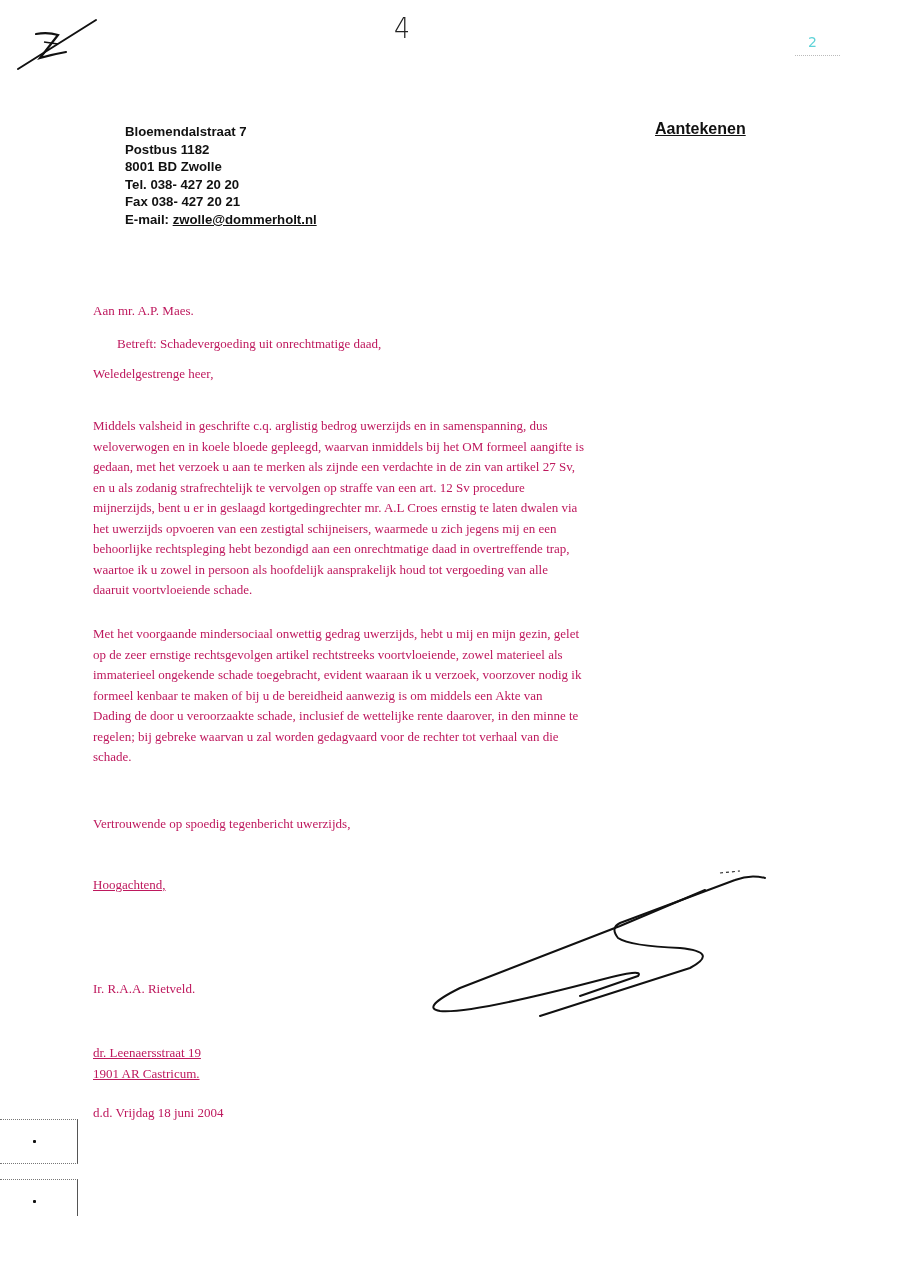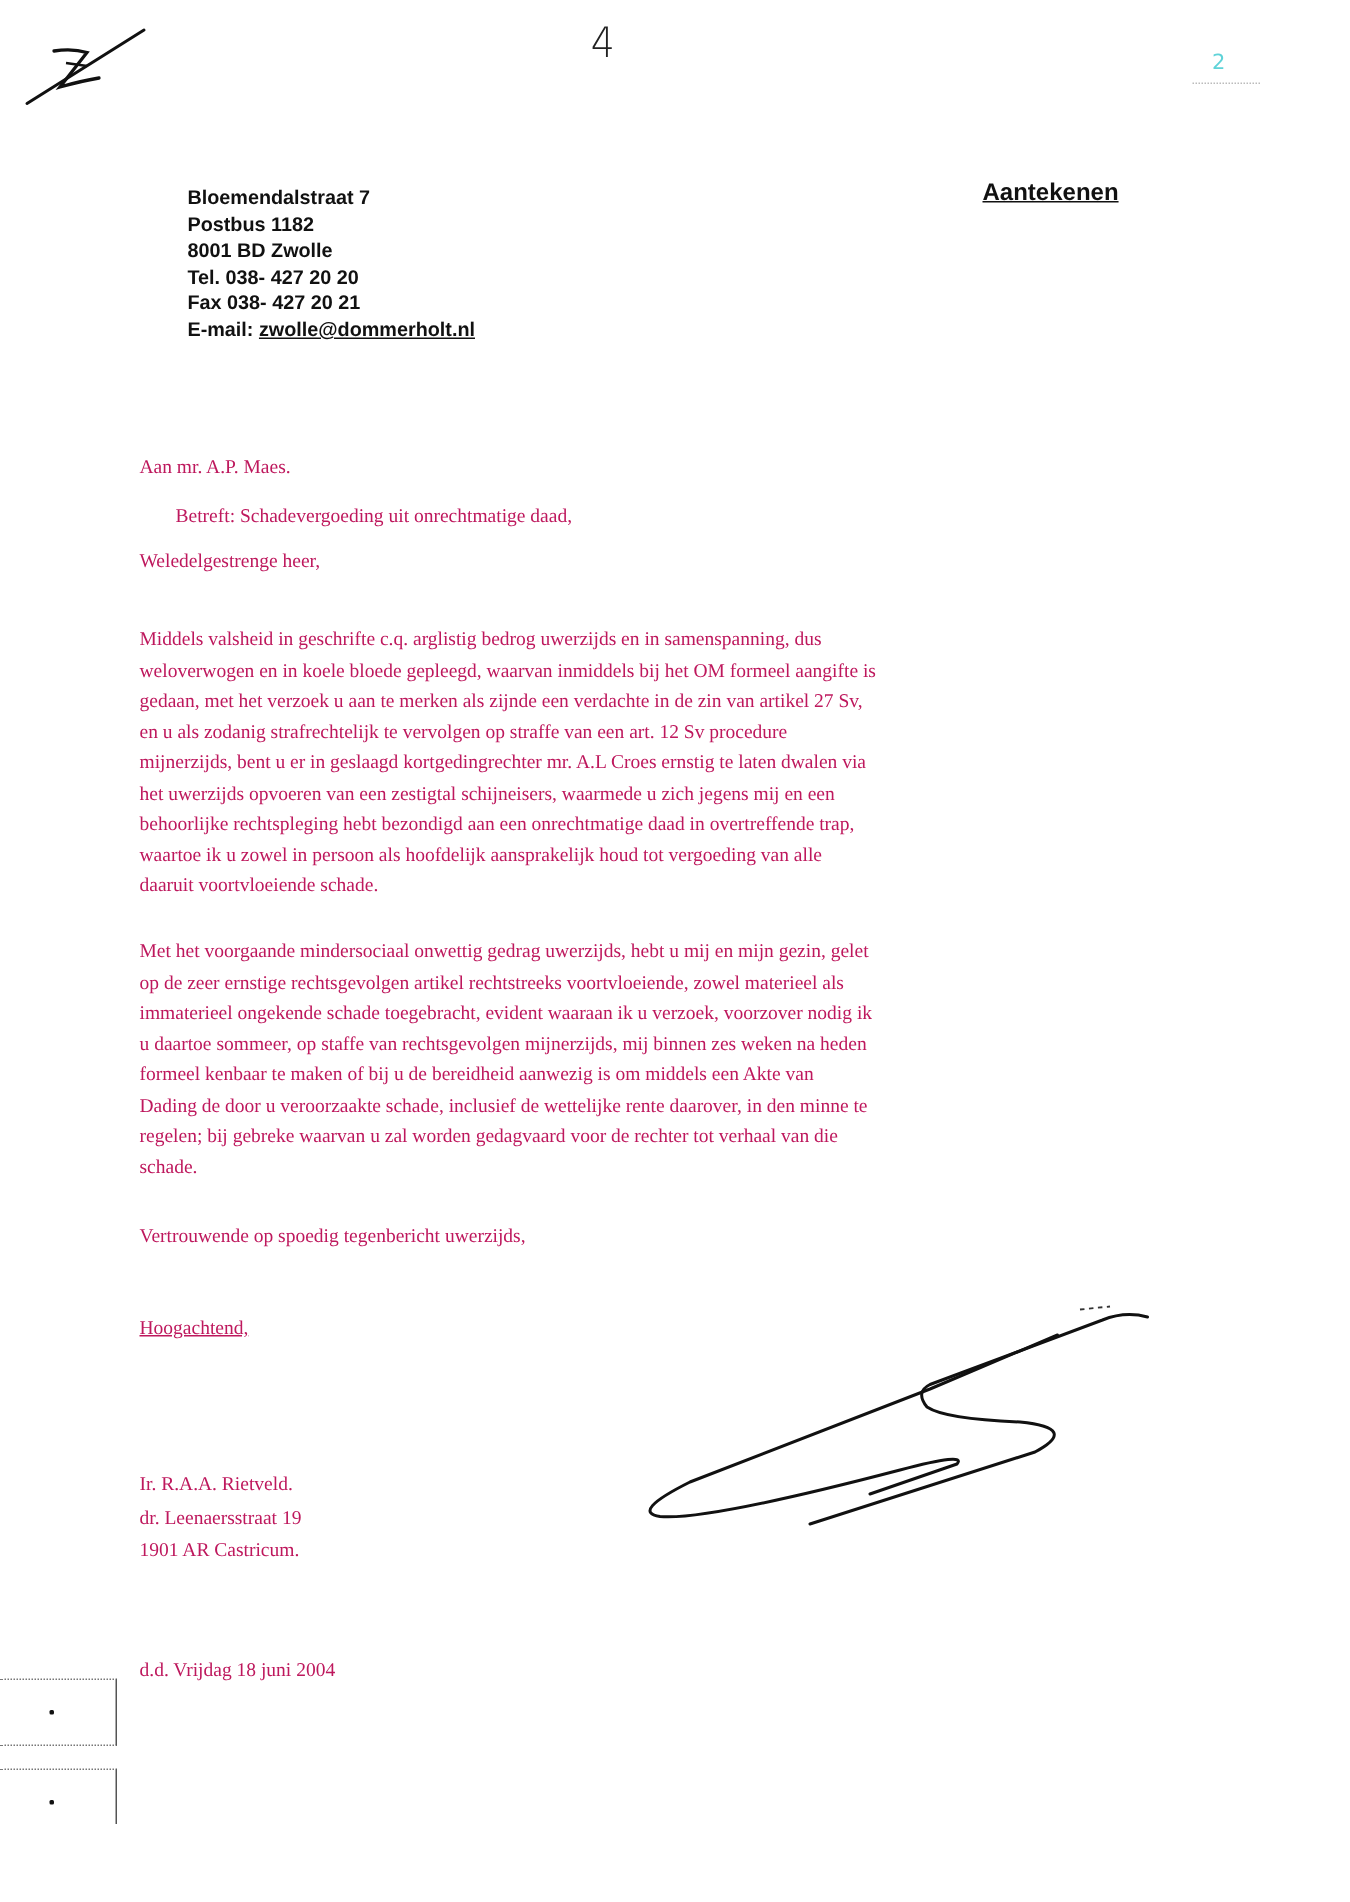--- a/index.html
+++ b/index.html
@@ -17,21 +17,21 @@
     .line { white-space: nowrap; }
     .addressee { left: 93px; top: 301px; }
     .subject { left: 93px; top: 334px; margin-left: 24px; }
     .salutation { left: 93px; top: 364px; }
     .para { left: 93px; width: 720px; }
     .para1 { top: 416px; }
     .para2 { top: 624px; }
     .closing1 { left: 93px; top: 814px; }
     .closing2 { left: 93px; top: 875px; text-decoration: underline; }
     .signer { left: 93px; top: 979px; }
-    .addr { left: 93px; top: 1002px; }
+    .addr { left: 93px; top: 1043px; text-decoration: underline; }
     .dated { left: 93px; top: 1103px; }
     .side-box { left: 0; width: 77px; border-top: 1px dotted #777; border-bottom: 1px dotted #777; border-right: 1px solid #555; }
     .box1 { top: 1119px; height: 43px; }
     .box2 { top: 1179px; height: 36px; border-bottom: none; }
     .box-dot { position: absolute; left: 33px; width: 3px; height: 3px; background: #111; border-radius: 1px; }
     .box1 .box-dot { top: 20px; }
     .box2 .box-dot { top: 20px; }
     svg.ink { position: absolute; overflow: visible; }
   </style>
 </head>
@@ -75,21 +75,20 @@
   <div class="line">het uwerzijds opvoeren van een zestigtal schijneisers, waarmede u zich jegens mij en een</div>
   <div class="line">behoorlijke rechtspleging hebt bezondigd aan een onrechtmatige daad in overtreffende trap,</div>
   <div class="line">waartoe ik u zowel in persoon als hoofdelijk aansprakelijk houd tot vergoeding van alle</div>
   <div class="line">daaruit voortvloeiende schade.</div>
 </div>
 
 <div class="abs serif para para2">
   <div class="line">Met het voorgaande mindersociaal onwettig gedrag uwerzijds, hebt u mij en mijn gezin, gelet</div>
   <div class="line">op de zeer ernstige rechtsgevolgen artikel rechtstreeks voortvloeiende, zowel materieel als</div>
   <div class="line">immaterieel ongekende schade toegebracht, evident waaraan ik u verzoek, voorzover nodig ik</div>
-  <div class="line">u daartoe sommeer, op staffe van rechtsgevolgen mijnerzijds, mij binnen zes weken na heden</div>
   <div class="line">formeel kenbaar te maken of bij u de bereidheid aanwezig is om middels een Akte van</div>
   <div class="line">Dading de door u veroorzaakte schade, inclusief de wettelijke rente daarover, in den  minne te</div>
   <div class="line">regelen; bij gebreke waarvan u zal worden gedagvaard voor de rechter tot verhaal van die</div>
   <div class="line">schade.</div>
 </div>
 
 <div class="abs serif line closing1">Vertrouwende op spoedig tegenbericht uwerzijds,</div>
 <div class="abs serif line closing2">Hoogachtend,</div>
 
 <svg class="ink" style="left:420px; top:868px;" width="350" height="150" viewBox="0 0 350 150">

